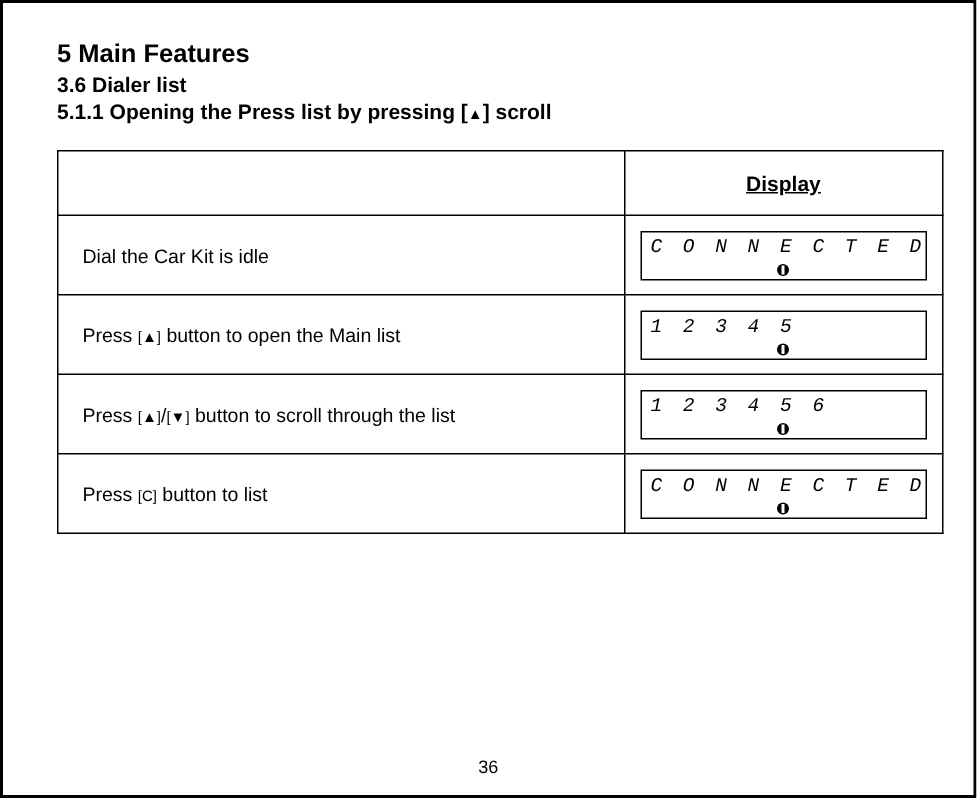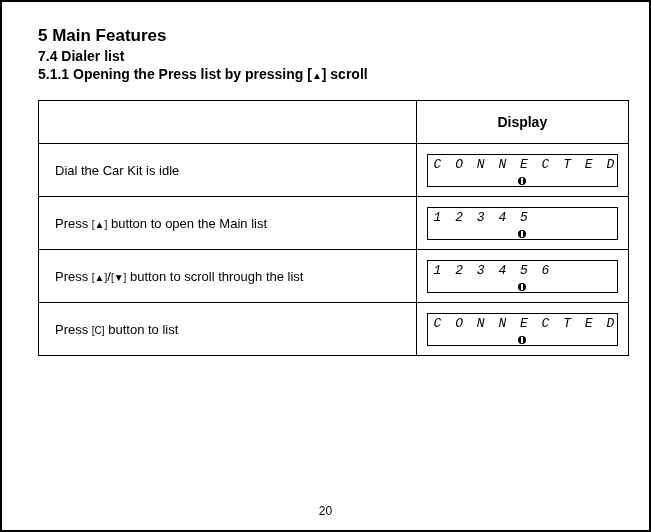--- a/index.html
+++ b/index.html
@@ -48,21 +48,21 @@
   table.grid th, table.grid td {
     border: 1.3px solid #000;
     padding: 0;
     vertical-align: middle;
   }
   table.grid th {
     height: 42px;
     text-align: center;
     font-size: 14px;
   }
-  table.grid th .ul { }
+  table.grid th .ul { text-decoration: underline; }
   table.grid td {
     height: 52px;
   }
   .desc {
     padding: 0 16px;
     font-size: 13px;
   }
   .display-cell {
     padding: 6px 10px;
     font-style: italic;
@@ -111,21 +111,21 @@
     text-align: center;
     font-size: 12px;
   }
 </style>
 </head>
 <body>
 
 <div class="page">
 
   <div class="h1">5  Main Features</div>
-  <div class="h2">7.4  Dialer list</div>
+  <div class="h2">3.6  Dialer list</div>
   <div class="h3">
     <span>5.1.1  Opening the Press list by pressing  [</span><span class="key">▲</span><span>]  scroll</span>
   </div>
 
   <table class="grid">
     <colgroup>
         <col class="left">
         <col class="right">
       </colgroup>
     <thead>
@@ -185,14 +185,14 @@
               <div class="lcd">
                 <div class="lcd-line1">C O N N E C T E D</div>
                 <div class="lcd-line2"><span class="bt-icon"></span></div>
               </div>
             </div>
           </td>
         </tr>
       </tbody>
   </table>
 
-  <div class="page-num">20</div>
+  <div class="page-num">36</div>
 </div>
 
 </body></html>

